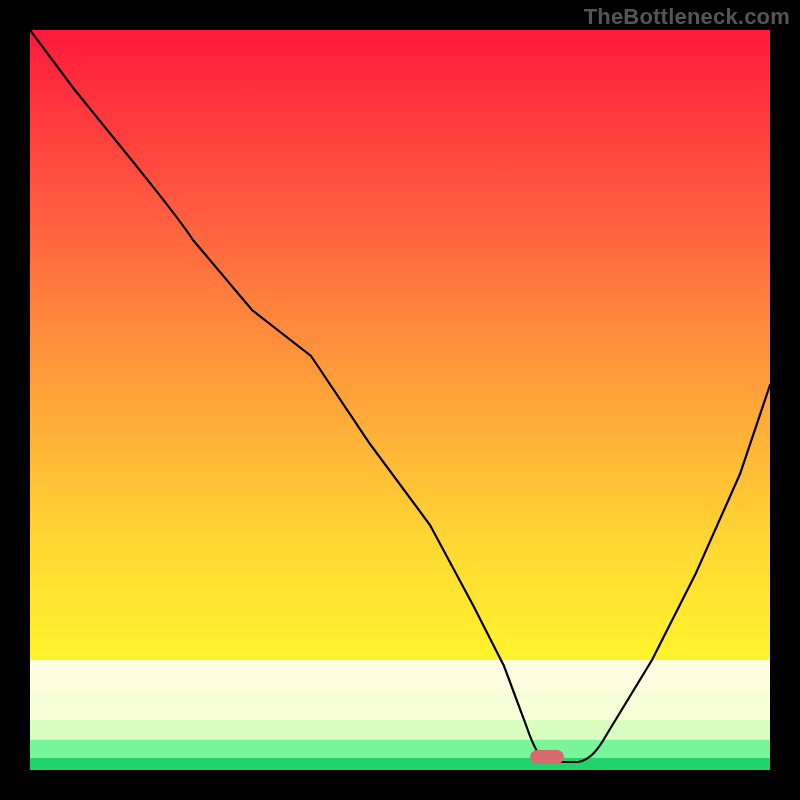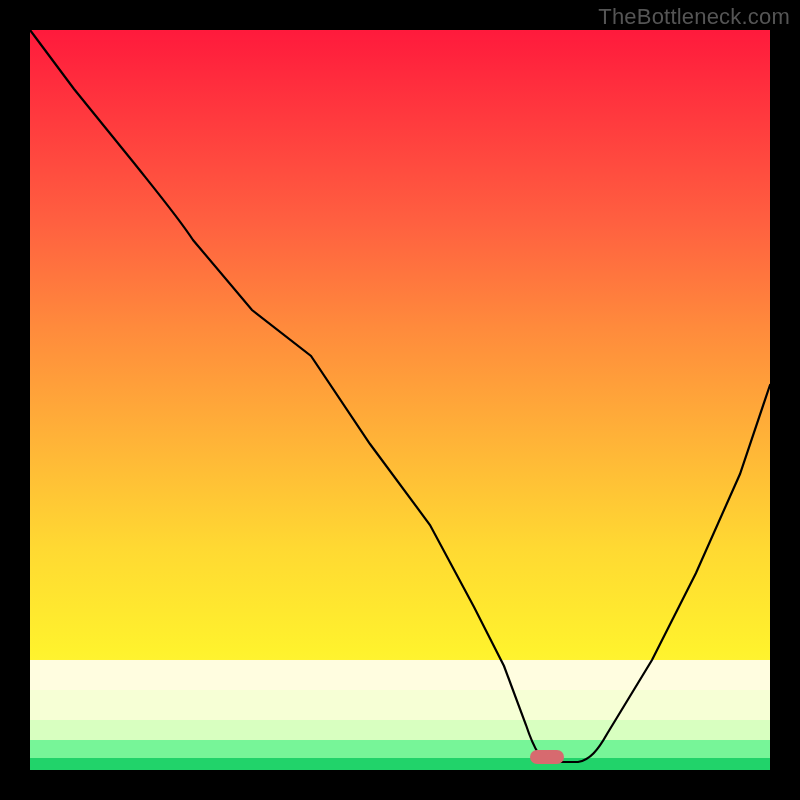--- a/index.html
+++ b/index.html
@@ -16,21 +16,21 @@
     width: 800px;
     height: 800px;
     background: #000;
   }
   .watermark {
     position: absolute;
     top: 4px;
     right: 10px;
     color: #555;
     font-size: 22px;
-    font-weight: 400;
+    font-weight: 700;
     letter-spacing: 0.2px;
     user-select: none;
   }
   
   .plot {
     position: absolute;
     left: 30px;
     top: 30px;
     width: 740px;
     height: 740px;

